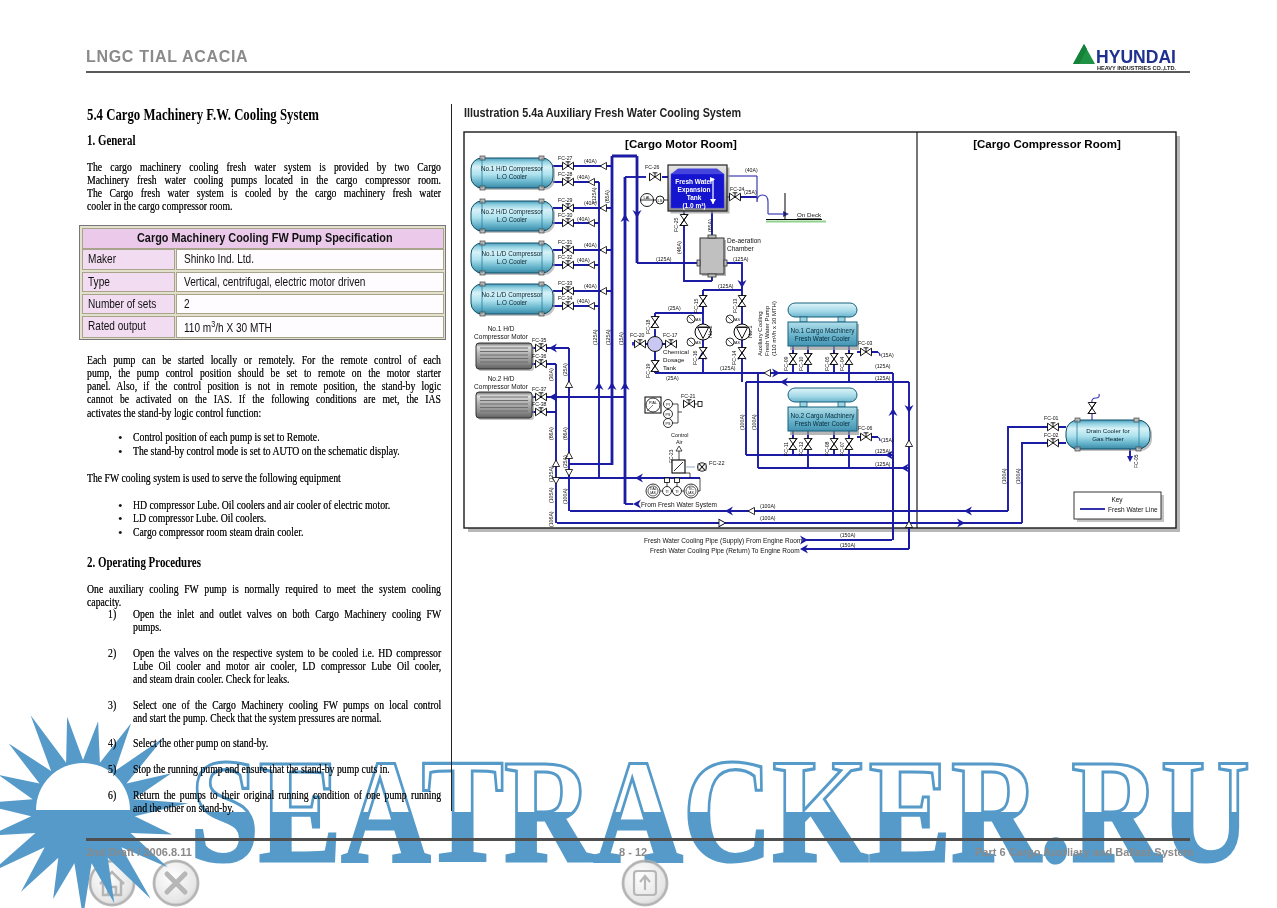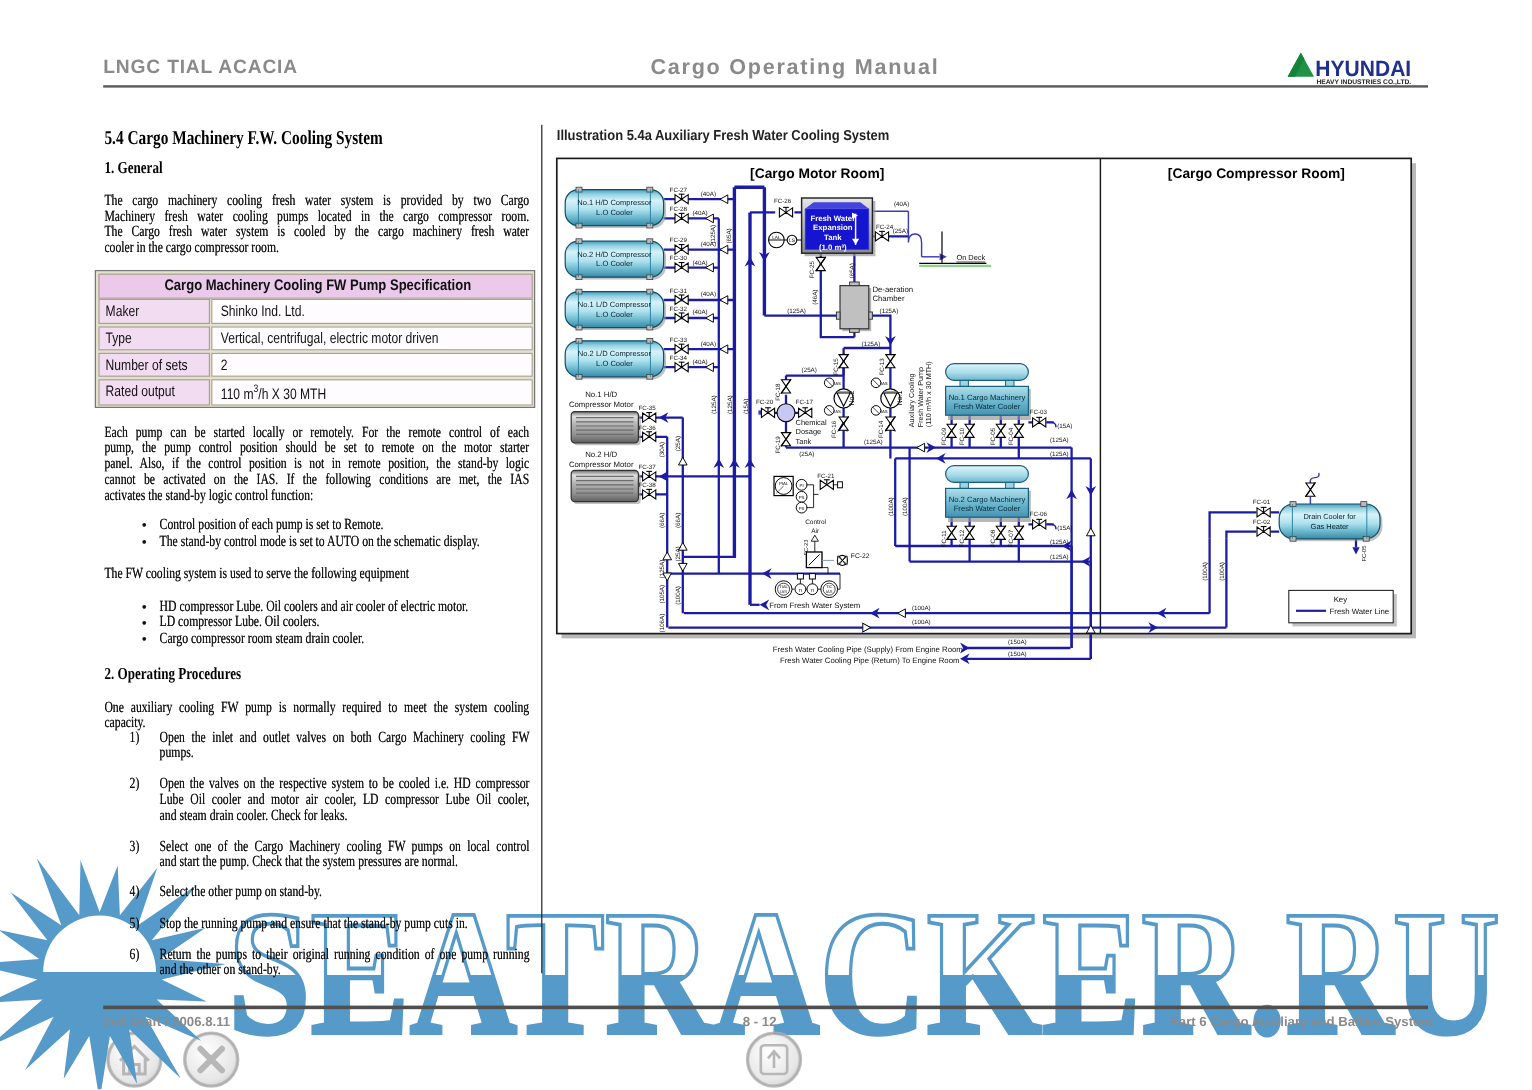--- a/index.html
+++ b/index.html
@@ -24,21 +24,20 @@
     <linearGradient id="wmg" x1="0" y1="762" x2="0" y2="861" gradientUnits="userSpaceOnUse">
       <stop offset="0.51" stop-color="#ffffff"></stop>
       <stop offset="0.51" stop-color="#559ac9"></stop>
       <stop offset="1" stop-color="#559ac9"></stop>
     </linearGradient>
   </defs>
   <text x="190" y="861" font-family="Liberation Serif,serif" font-weight="bold" font-size="149" fill="url(#wmg)" stroke="#559ac9" stroke-width="3.2" letter-spacing="0" textLength="1060" lengthAdjust="spacingAndGlyphs">SEATRACKER.RU</text>
 </svg>
 
 <div class="abs hdrtxt" style="left:86px;top:48px;font-size:16px;letter-spacing:0.7px;">LNGC TIAL ACACIA</div>
-<div class="abs hdrtxt" style="left:542px;top:46px;font-size:18px;letter-spacing:1.45px;">Cargo Operating Manual</div>
 
 <svg class="abs" style="left:1070px;top:40px;" width="120" height="32" viewBox="0 0 120 32">
   <polygon points="3,24 14,4 25,24" fill="#1f9246"></polygon>
   <polygon points="3,24 14,4 17,9 9,24" fill="#15813a"></polygon>
   <text x="26" y="23" font-family="Liberation Sans,sans-serif" font-size="18.5" font-weight="bold" fill="#20308f" textLength="80" lengthAdjust="spacingAndGlyphs">HYUNDAI</text>
   <text x="27" y="30" font-family="Liberation Sans,sans-serif" font-size="5.6" font-weight="bold" fill="#222222" textLength="79" lengthAdjust="spacingAndGlyphs">HEAVY INDUSTRIES CO.,LTD.</text>
 </svg>
 <div class="abs" style="left:86px;top:71px;width:1104px;height:2px;background:#5a5a5a;"></div>
 
 <div class="abs" style="left:451px;top:104px;width:1px;height:707px;background:#222;"></div>

